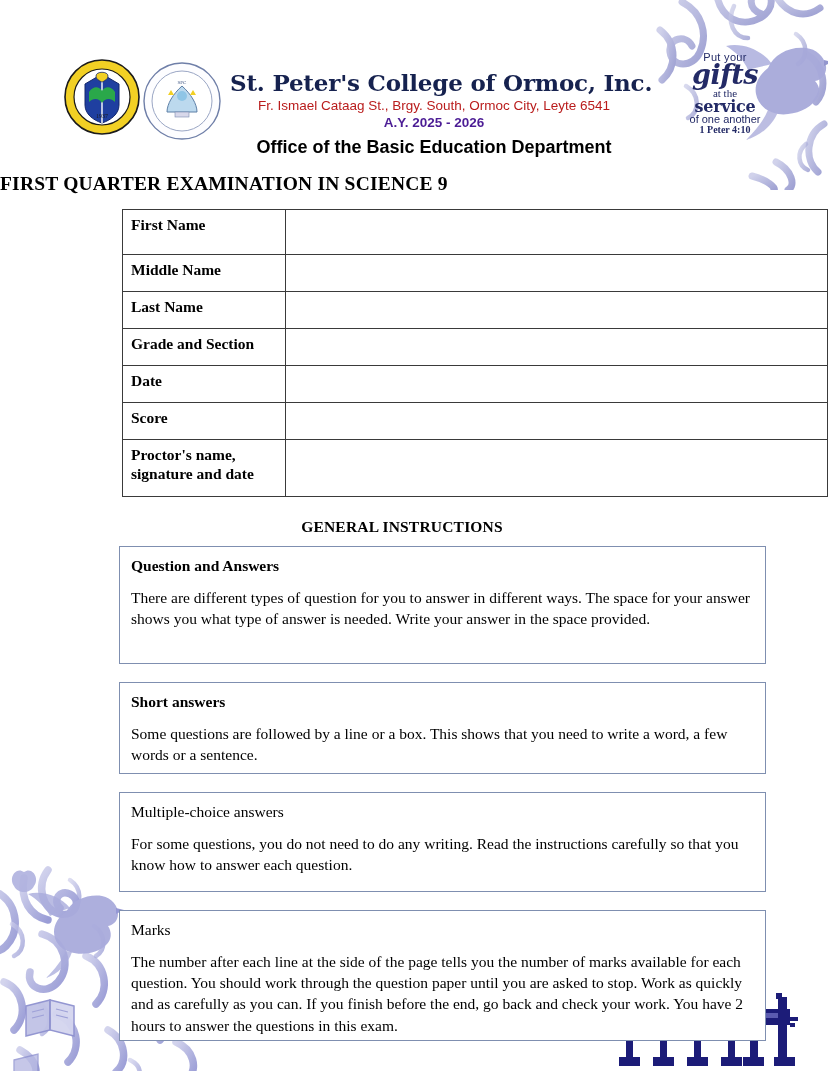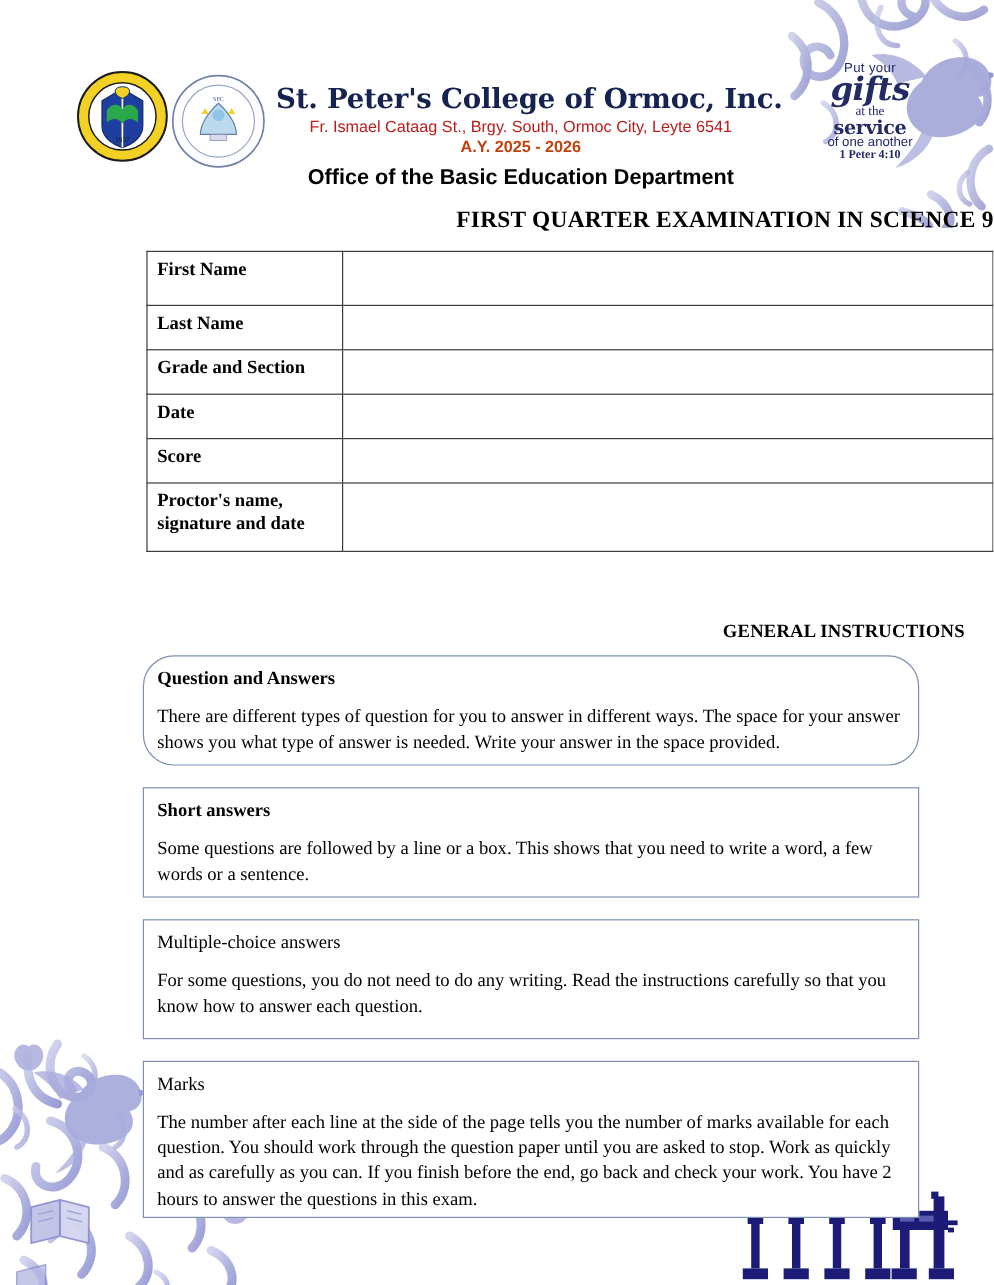--- a/index.html
+++ b/index.html
@@ -93,39 +93,39 @@
     font-family: "Liberation Sans", sans-serif;
     font-size: 13.5px;
     color: #b91c1c;
     margin-top: 3px;
     white-space: nowrap;
   }
   #school-ay {
     font-family: "Liberation Sans", sans-serif;
     font-size: 13.5px;
     font-weight: bold;
-    color: #c2410c;
+    color: #4c1d95;
     margin-top: 2px;
   }
   #office-title {
     font-family: "Liberation Sans", sans-serif;
     font-size: 18px;
     font-weight: bold;
     color: #000;
     margin-top: 7px;
     white-space: nowrap;
   }
 
   
   #exam-title {
     position: absolute;
     top: 173px;
     left: 0;
     width: 828px;
-    text-align: right;
+    text-align: left;
     font-family: "Liberation Serif", serif;
     font-weight: bold;
     font-size: 19.5px;
     letter-spacing: .2px;
   }
 
   
   #info-table {
     position: absolute;
     top: 209px;
@@ -149,21 +149,21 @@
   #info-table td.value {
     padding: 6px 6px;
   }
 
   
   #gi-title {
     position: absolute;
     top: 518px;
     left: 0;
     width: 804px;
-    text-align: right;
+    text-align: center;
     font-family: "Liberation Serif", serif;
     font-weight: bold;
     font-size: 15.5px;
     letter-spacing: .2px;
   }
   #instruction-list {
     position: absolute;
     top: 546px;
     left: 119px;
     width: 647px;
@@ -183,21 +183,21 @@
     line-height: 1.2;
     margin-bottom: 11px;
   }
   .ins-head.bold { font-weight: bold; }
   .ins-body {
     font-family: Liberation Serif, serif;
     font-size: 15.5px;
     line-height: 1.38;
     text-align: left;
   }
-  #ins-box-0 { height: 92px; border-radius: 26px; }
+  #ins-box-0 { height: 118px; }
   #ins-box-1 { height: 92px; }
   #ins-box-2 { height: 100px; }
   #ins-box-3 { height: 131px; }
 </style>
 </head>
 <body>
 
 <div id="page">
 
   <div class="deco" id="deco-topright">
@@ -279,20 +279,24 @@
     </div>
   </div>
 
   <div id="exam-title">FIRST QUARTER EXAMINATION IN SCIENCE 9</div>
 
   <table id="info-table">
     <tbody>
       <tr>
         <td class="label">First Name</td>
         <td class="value" style="height:32px"></td>
+      </tr>
+      <tr>
+        <td class="label">Middle Name</td>
+        <td class="value" style="height:24px"></td>
       </tr>
       <tr>
         <td class="label">Last Name</td>
         <td class="value" style="height:24px"></td>
       </tr>
       <tr>
         <td class="label">Grade and Section</td>
         <td class="value" style="height:24px"></td>
       </tr>
       <tr>

